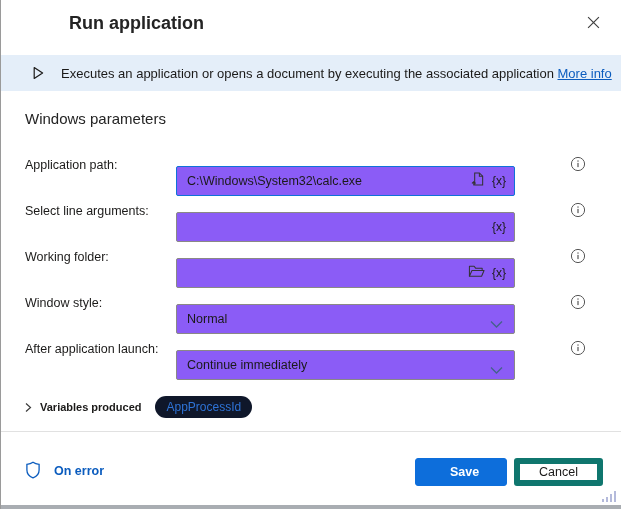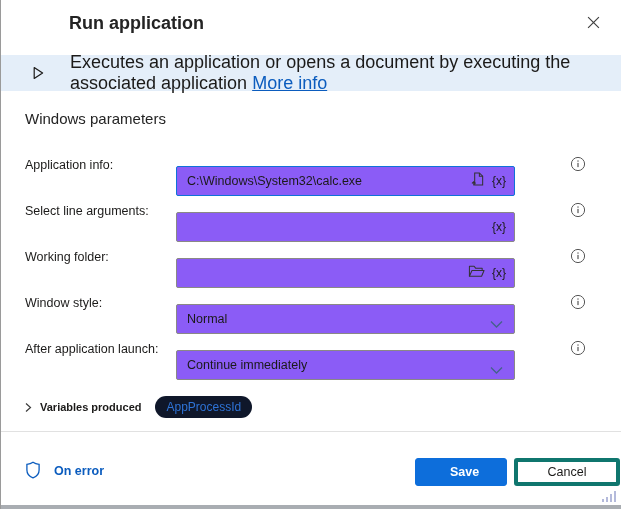--- a/index.html
+++ b/index.html
@@ -6,21 +6,21 @@
   *{box-sizing:border-box;}
   body{font-family:"Liberation Sans","DejaVu Sans",sans-serif;color:#1b1a19;}
   .dialog{
     position:relative;width:621px;height:509px;background:#fff;overflow:hidden;
     border-left:1px solid #9a9a9a;
   }
   .title{position:absolute;left:24px;top:13px;font-size:18px;font-weight:700;color:#242424;margin-left:44px;}
   .close-btn{position:absolute;left:580px;top:12px;width:24px;height:24px;display:flex;align-items:center;justify-content:center;cursor:pointer;background:none;border:none;padding:0;}
   .banner{position:absolute;left:0;top:55px;width:100%;height:36px;background:#e4eef9;display:flex;align-items:center;}
   .banner .play{margin-left:30px;display:flex;align-items:center;}
-  .banner .txt{margin-left:25px;font-size:18px;color:#1b1a19;}
+  .banner .txt{margin-left:16px;font-size:13px;color:#1b1a19;}
   .banner a{color:#0b5cbe;text-decoration:underline;cursor:pointer;}
   .section-title{position:absolute;left:24px;top:110px;font-size:15px;color:#242424;}
   .row{position:absolute;left:0;width:100%;height:30px;}
   .row .lbl{position:absolute;left:24px;top:0;height:30px;line-height:30px;font-size:12.5px;color:#1b1a19;}
   .field{position:absolute;left:175px;top:16px;width:339px;height:30px;border:1px solid #8a8886;border-radius:2px;background:#8b5cf6;}
   .field.focused{border:1.5px solid #0f72d8;}
   .field input{position:absolute;left:0;top:0;width:100%;height:100%;border:none;outline:none;background:transparent;font-family:inherit;font-size:12.5px;color:#1b1a19;padding:0 62px 0 10px;}
   .field .in-icons{position:absolute;right:8px;top:0;height:100%;display:flex;align-items:center;gap:7px;}
   .vglyph{font-size:12px;color:#1b1a19;letter-spacing:0;}
   .select{cursor:pointer;}
@@ -29,21 +29,21 @@
   .info-btn{position:absolute;left:569px;top:7px;width:16px;height:16px;background:none;border:none;padding:0;cursor:pointer;display:flex;align-items:center;justify-content:center;}
   .vars-row{position:absolute;left:22px;top:395px;height:24px;display:flex;align-items:center;}
   .vars-row .chev-r{display:flex;align-items:center;margin-right:7px;cursor:pointer;}
   .vars-row .vlabel{font-size:11px;font-weight:700;color:#1b1a19;}
   .pill{margin-left:14px;background:#0f172a;color:#2e73d6;font-size:12px;padding:4px 11px;border-radius:12px;cursor:pointer;}
   .divider{position:absolute;left:0;top:431px;width:100%;height:1px;background:#e1e1e1;}
   .on-error{position:absolute;left:24px;top:460px;height:22px;display:flex;align-items:center;gap:13px;background:none;border:none;padding:0;cursor:pointer;}
   .on-error .oe-label{font-size:12.5px;font-weight:700;color:#0b5cbe;}
   .btn{position:absolute;top:458px;height:28px;border-radius:3px;font-family:inherit;font-size:12.5px;cursor:pointer;}
   .btn.save{left:414px;width:92px;background:#0d6edb;border:1px solid #0d6edb;color:#fff;font-weight:700;padding-left:13px;}
-  .btn.cancel{left:513px;width:106px;background:#fff;border:4px solid #0f766e;color:#1b1a19;}
+  .btn.cancel{left:513px;width:89px;background:#fff;border:6px solid #0f766e;color:#1b1a19;}
   .grip{position:absolute;right:5px;bottom:7px;display:flex;align-items:flex-end;gap:2px;}
   .grip i{display:block;width:2px;background:#b4badb;}
   .bottom-edge{position:absolute;left:0;bottom:0;width:100%;height:4px;background:#a9adb2;}
 </style>
 </head>
 <body>
 
 <div class="dialog">
 
   <div class="title">Run application</div>
@@ -63,21 +63,21 @@
         </svg>
     </span>
     <span class="txt"><span>Executes an application or opens a document by executing the associated application</span>
       <a>More info</a>
     </span>
   </div>
 
   <div class="section-title">Windows parameters</div>
 
   <div class="row" style="top:150px">
-    <span class="lbl">Application info:</span>
+    <span class="lbl">Application path:</span>
     <div class="field focused">
       <input type="text" value="C:\Windows\System32\calc.exe" style="">
       <span class="in-icons">
         <span>
           <svg width="15" height="16" viewBox="0 0 16 16" fill="none" stroke="#333" stroke-width="1.1">
             <path d="M5 1.5 h5 L13.5 5 v9.5 H5 z"></path>
             <path d="M10 1.5 V5 h3.5"></path>
             <path d="M4 14.5 V10.8 M2.4 12.4 L4 10.8 L5.6 12.4" stroke-linecap="round"></path>
           </svg>
         </span>

